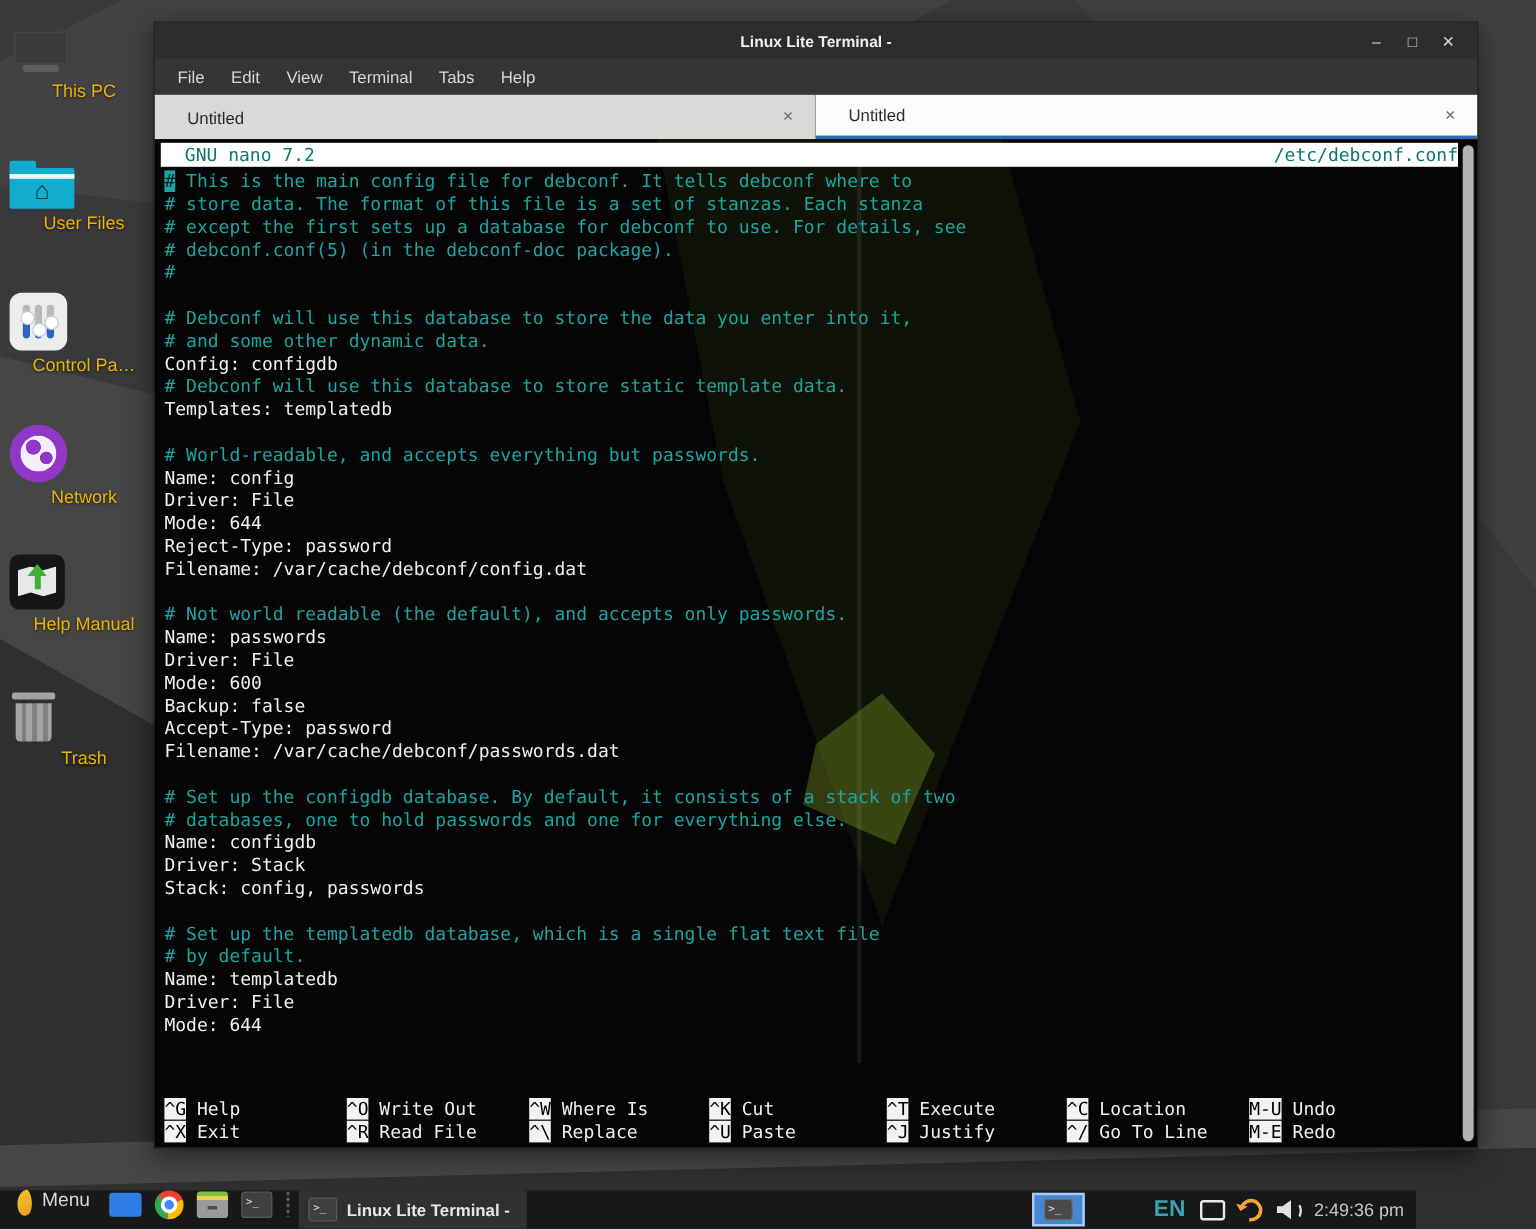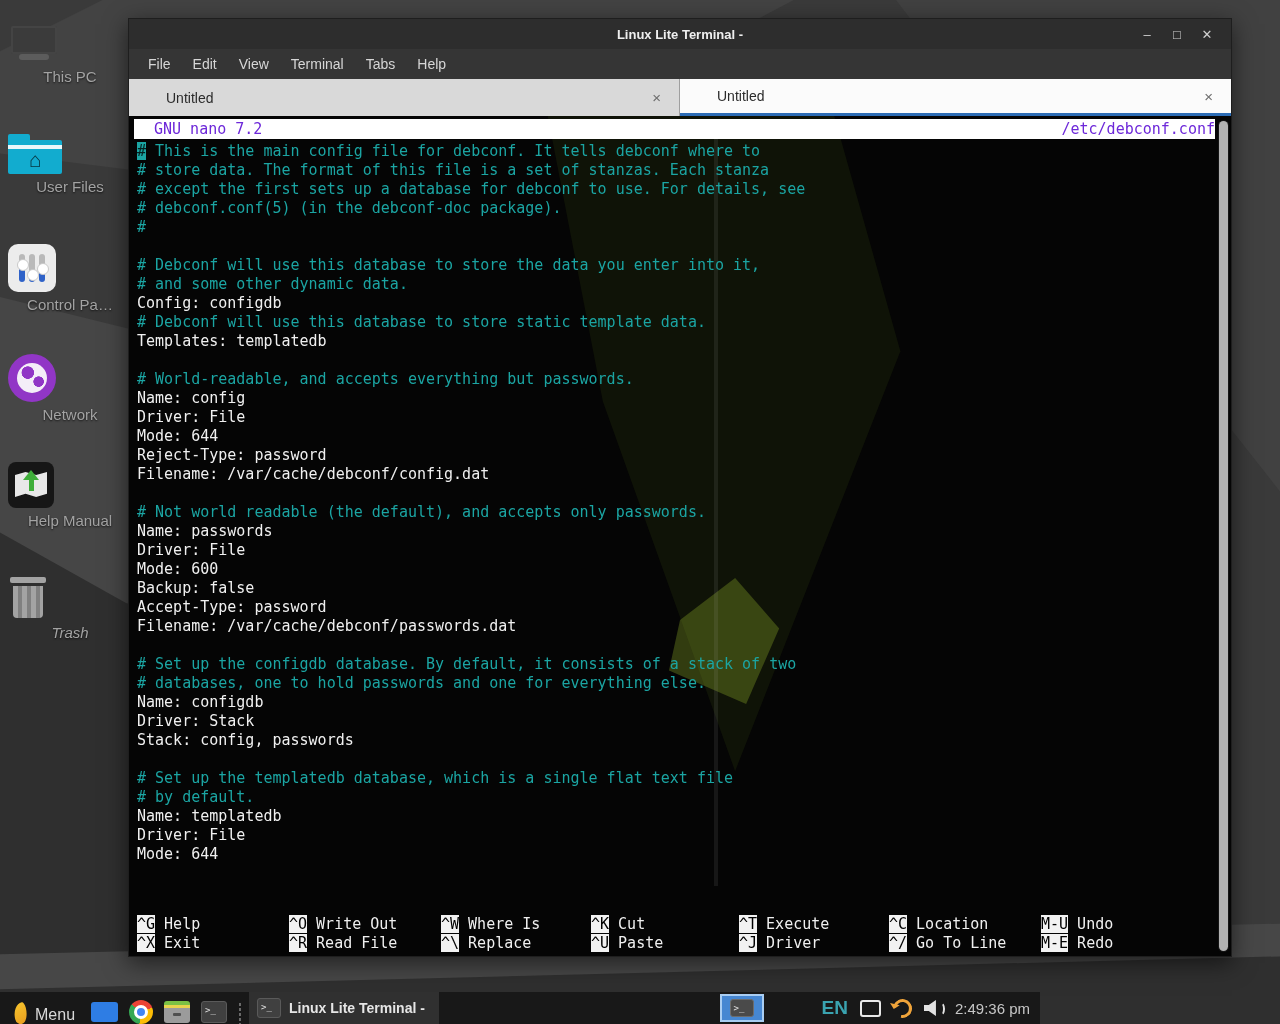--- a/index.html
+++ b/index.html
@@ -9,23 +9,23 @@
   .bg1{background:#434343;clip-path:polygon(8% 0,62% 0,32% 20%,0 15%,0 5%);}
   .bg2{background:#414141;clip-path:polygon(70% 0,100% 0,100% 48%,78% 13%);}
   .bg3{background:#2f2f2f;clip-path:polygon(0 52%,20% 66%,100% 92%,100% 100%,0 100%);}
   .bg4{background:#464646;clip-path:polygon(0 29%,13% 33%,13% 57%,0 65%);}
   .bg5{background:#474747;clip-path:polygon(0 93.2%,100% 90.2%,100% 93.4%,0 96.6%);}
 
   
   .dicon{position:absolute;left:8px;width:124px;text-align:center;cursor:default;}
   .dicon:nth-of-type(1){top:24px;}  .dicon:nth-of-type(2){top:134px;}
   .dicon:nth-of-type(3){top:244px;} .dicon:nth-of-type(4){top:354px;}
-  .dicon:nth-of-type(5){top:462px;} .dicon:nth-of-type(6){top:574px;font-style:italic;}
+  .dicon:nth-of-type(5){top:462px;} .dicon:nth-of-type(6){top:574px;}
   .dicon-art{height:58px;display:flex;align-items:center;justify-content:center;position:relative;}
-  .dicon-label{margin-top:4px;font-size:15px;color:#a3a3a3;text-shadow:0 1px 2px rgba(0,0,0,.7);}
+  .dicon-label{margin-top:4px;font-size:15px;color:#eab308;text-shadow:0 1px 2px rgba(0,0,0,.7);}
   .computer-icon{position:relative;width:52px;height:40px;}
   .computer-icon .scr{position:absolute;left:3px;top:2px;width:46px;height:28px;background:#3b3b3b;border-radius:2px;box-shadow:inset 0 0 0 2px #444;}
   .computer-icon .base{position:absolute;left:11px;bottom:4px;width:30px;height:6px;background:#5c5c5c;border-radius:3px;}
   .folder-icon{position:relative;width:54px;height:40px;}
   .folder-icon .main{position:absolute;left:0;top:6px;width:54px;height:34px;background:#12accf;border-radius:2px;}
   .folder-icon .tab{position:absolute;left:0;top:0;width:22px;height:8px;background:#12accf;border-radius:2px 2px 0 0;}
   .folder-icon .stripe{position:absolute;left:0;top:11px;width:54px;height:4px;background:#e9f7fa;}
   .folder-icon .home{position:absolute;left:0;top:12px;width:54px;text-align:center;font-size:21px;line-height:28px;color:#07333d;font-weight:bold;}
   .control-icon{position:relative;width:48px;height:48px;background:#ececec;border-radius:10px;}
   .control-icon .sl{position:absolute;top:10px;width:6px;height:28px;border-radius:3px;}
@@ -55,48 +55,48 @@
   .titlebar{height:30px;background:#2d2d2d;display:flex;align-items:center;position:relative;flex:0 0 auto;}
   .title-text{position:absolute;left:0;right:0;text-align:center;font-size:13px;font-weight:bold;color:#efefef;}
   .win-controls{margin-left:auto;display:flex;gap:10px;padding-right:14px;z-index:1;}
   .win-btn{width:20px;height:20px;display:flex;align-items:center;justify-content:center;color:#cfcfcf;font-size:13px;cursor:default;}
   .menubar{height:30px;background:#353535;display:flex;align-items:center;padding-left:8px;flex:0 0 auto;}
   .menu-item{padding:0 11px;font-size:14px;color:#d6d6d6;line-height:30px;}
   .tabbar{height:37px;display:flex;background:#2a2a2a;flex:0 0 auto;}
   .tab{flex:1 1 50%;display:flex;align-items:center;position:relative;box-sizing:border-box;}
   .tab.inactive{background:#d9d9d9;border-right:1px solid #9f9f9f;}
   .tab.active{background:#fbfbfb;border-bottom:3px solid #2c6cb5;}
-  .tab-label{padding-left:37px;font-size:14px;color:#2b2b2b;}
+  .tab-label{padding-left:27px;font-size:14px;color:#2b2b2b;}
   .tab-close{margin-left:auto;margin-right:18px;color:#6d6d6d;font-size:15px;cursor:default;}
 
   .term{position:relative;flex:1 1 auto;background:#050505;overflow:hidden;
         font-family:"DejaVu Sans Mono","Liberation Mono",monospace;font-size:15px;}
   .g1{position:absolute;inset:0;background:rgba(105,150,25,.10);
       clip-path:polygon(38% 0,64% 0,70% 28%,55% 78%,43% 34%);}
   .g2{position:absolute;inset:0;background:rgba(170,205,45,.28);
       clip-path:polygon(50% 60%,55% 55%,59% 61%,56% 70%,49% 66%);}
   .quill{position:absolute;left:585px;top:20px;bottom:70px;width:4px;background:rgba(190,190,190,.10);}
-  .nano-header{position:absolute;left:5px;right:16px;top:3px;height:20px;background:#ffffff;color:#6d28d9;
+  .nano-header{position:absolute;left:5px;right:16px;top:3px;height:20px;background:#ffffff;color:#0f766e;
                display:flex;align-items:center;z-index:2;}
   .nano-version{margin-left:20px;}
   .nano-file{position:absolute;left:0;right:0;text-align:right;}
   #nano-lines{position:absolute;left:8px;top:26px;right:20px;z-index:1;}
   .line{height:19px;line-height:19px;white-space:pre;color:#f0f0f0;}
   .line.comment{color:#1ba5a3;}
   .cursor{background:#1ba5a3;color:#04201f;}
   .nano-shortcuts{position:absolute;left:8px;right:24px;bottom:3px;z-index:1;}
   .sc-row{display:grid;grid-template-columns:152px 152px 150px 148px 150px 152px auto;height:19px;line-height:19px;}
   .sc-cell{white-space:pre;color:#f0f0f0;}
   .sc-key{background:#f2f2f2;color:#000;}
   .term-scrollbar{position:absolute;right:2px;top:4px;bottom:4px;width:11px;background:#161616;border-radius:6px;z-index:3;}
   .term-thumb{position:absolute;left:1px;right:1px;top:1px;bottom:1px;background:#b2b2b2;border-radius:6px;}
 
   
-  .taskbar{position:absolute;left:0;bottom:0;width:1040px;height:32px;background:#181818;
-           display:flex;align-items:flex-end;}
+  .taskbar{position:absolute;left:0;bottom:0;width:1180px;height:32px;background:#181818;
+           display:flex;align-items:flex-start;}
   .lite-logo{width:13px;height:21px;margin-left:14px;background:linear-gradient(160deg,#f7c52d,#e89c1e);
              border-radius:80% 20% 60% 40% / 70% 30% 70% 30%;transform:rotate(-14deg);}
   .menu-label{margin-left:8px;font-size:16px;color:#d8d8d8;}
   .tb-launchers{display:flex;align-items:center;gap:11px;margin-left:16px;}
   .tb-blue{width:27px;height:20px;background:#2e7de4;border-radius:3px;}
   .tb-chrome{position:relative;width:24px;height:24px;border-radius:50%;
      background:conic-gradient(from -50deg,#ea4335 0 33%,#fbbc05 0 66%,#34a853 0 100%);}
   .tb-chrome::after{content:"";position:absolute;left:5px;top:5px;width:8px;height:8px;background:#4285f4;border:3px solid #fff;border-radius:50%;}
   .tb-cabinet{position:relative;width:26px;height:22px;border-radius:3px;
      background:linear-gradient(#7bc144 0 4px,#e8d44d 4px 7px,#9b9b9b 7px);}
@@ -266,21 +266,21 @@
             <span class="sc-cell"><span class="sc-key">^K</span><span> Cut</span></span>
             <span class="sc-cell"><span class="sc-key">^T</span><span> Execute</span></span>
             <span class="sc-cell"><span class="sc-key">^C</span><span> Location</span></span>
             <span class="sc-cell"><span class="sc-key">M-U</span><span> Undo</span></span>
           </div>
         <div class="sc-row" id="sc-row2">
             <span class="sc-cell"><span class="sc-key">^X</span><span> Exit</span></span>
             <span class="sc-cell"><span class="sc-key">^R</span><span> Read File</span></span>
             <span class="sc-cell"><span class="sc-key">^\</span><span> Replace</span></span>
             <span class="sc-cell"><span class="sc-key">^U</span><span> Paste</span></span>
-            <span class="sc-cell"><span class="sc-key">^J</span><span> Driver</span></span>
+            <span class="sc-cell"><span class="sc-key">^J</span><span> Justify</span></span>
             <span class="sc-cell"><span class="sc-key">^/</span><span> Go To Line</span></span>
             <span class="sc-cell"><span class="sc-key">M-E</span><span> Redo</span></span>
           </div>
       </div>
       <div class="term-scrollbar">
         <div class="term-thumb"></div>
       </div>
     </div>
   </div>
 

